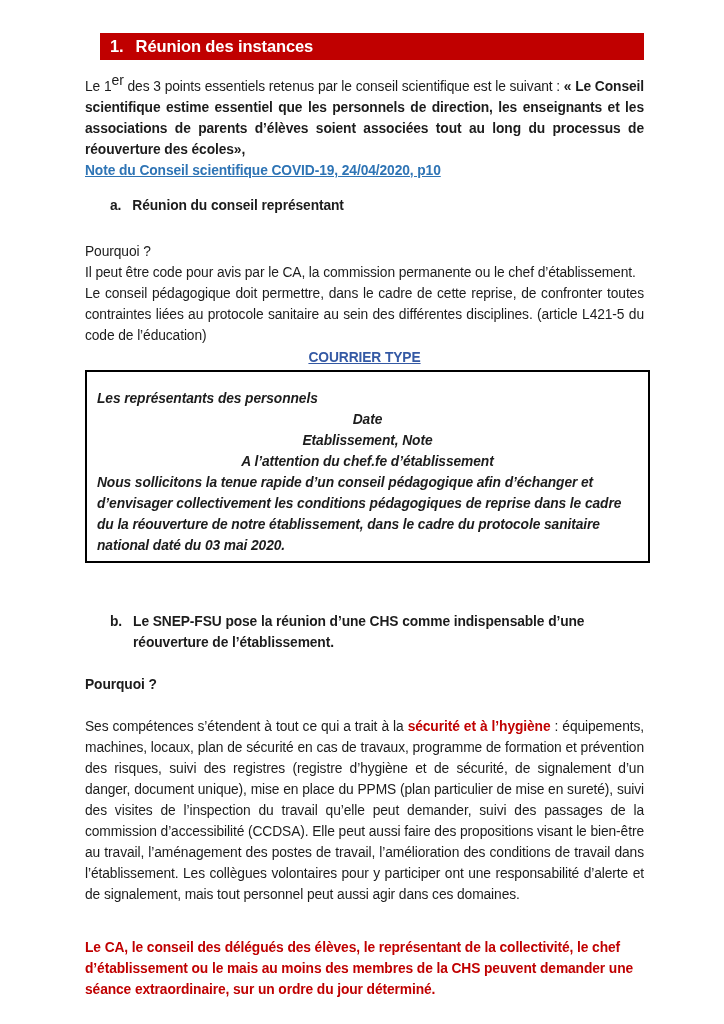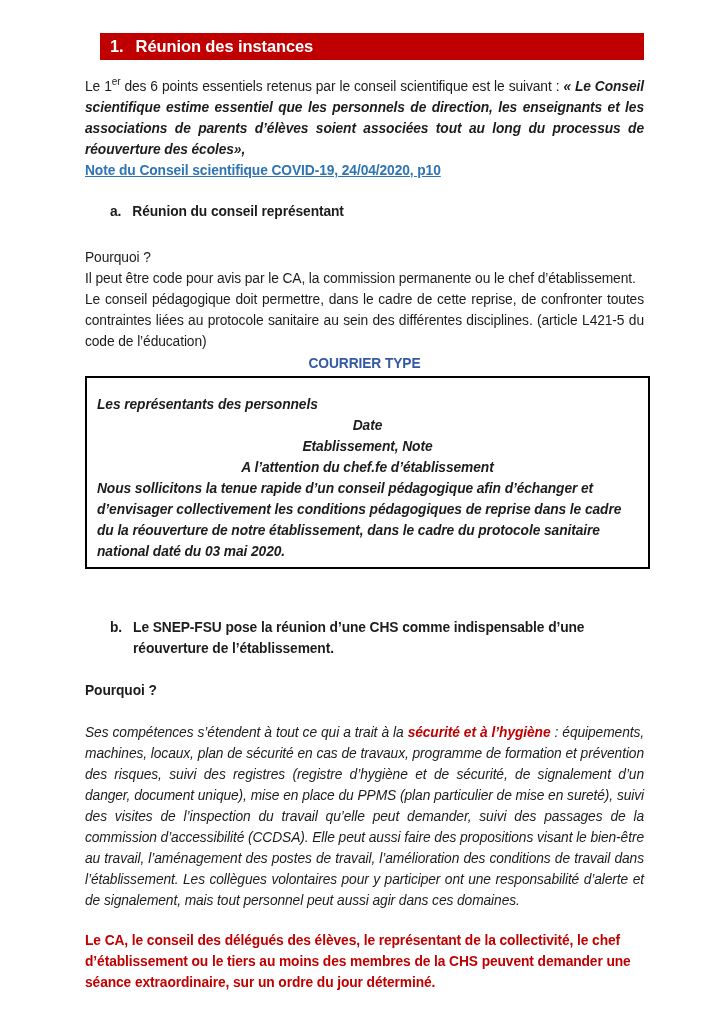--- a/index.html
+++ b/index.html
@@ -4,64 +4,64 @@
 <style>
   html,body{margin:0;padding:0;background:#fff;}
   .page{
     width:724px;height:1024px;box-sizing:border-box;overflow:hidden;
     padding:33px 80px 10px 85px;background:#fff;color:#1c1c1c;
     font-family:"Liberation Sans",sans-serif;font-size:13.8px;line-height:21px;
     letter-spacing:-0.1px;
   }
   p{margin:0;}
   .just{text-align:justify;}
-  .bi{font-weight:bold;font-style:italic;}
+  .bi{font-weight:bold;}
   .red{color:var(--accent_red,#C00000);font-weight:bold;}
 
   .banner{
     display:flex;gap:12px;align-items:center;
     background:var(--banner_red,#C00000);color:#fff;
     font-weight:bold;font-size:16.5px;line-height:27px;height:27px;
     padding:0 10px;margin-left:15px;margin-bottom:16px;
   }
-  .intro sup{font-size:10px;line-height:0;}
+  .intro sup{font-size:14px;line-height:0;}
   .doc-link{
     color:var(--link_blue,#2E74B5);font-weight:bold;text-decoration:underline;
-    display:inline-block;margin-bottom:20px;
+    display:inline-block;margin-bottom:14px;
   }
   .heading{font-weight:bold;display:flex;gap:11px;padding-left:25px;}
   .heading .marker{flex:0 0 auto;}
   .h-a{margin-bottom:25px;}
   .why-block > p{margin:0;}
   .courrier{
     text-align:center;color:var(--courrier_blue,#3459A4);
     font-weight:bold;margin:1px 0 2px 0;
   }
-  .courrier span{}
+  .courrier span{text-decoration:underline;}
   .letter-box{
     border:2px solid #000;padding:16px 10px 5px 10px;
     font-weight:bold;font-style:italic;margin-right:-6px;
   }
   .l-right{text-align:center;}
   .h-b{margin-top:48px;margin-bottom:21px;}
   .why-b{font-weight:bold;margin-bottom:21px;}
-  .competences{margin-bottom:19px;font-style:italic;}
+  .competences{margin-bottom:32px;}
   .ca-notice{color:var(--accent_red,#C00000);font-weight:bold;margin-bottom:19px;}
 </style>
 </head>
 <body>
 
 <div class="page">
 
   <div class="banner">
     <span>1.</span>
     <span>Réunion des instances</span>
   </div>
 
-  <p class="intro just"><span>Le 1</span><sup>er</sup><span> des 6 points essentiels retenus par le conseil scientifique est le suivant : </span><span class="bi">« Le Conseil scientifique estime essentiel que les personnels de direction, les enseignants et les associations de parents d’élèves soient associées tout au long du processus de réouverture des écoles»,</span></p>
+  <p class="intro just"><span>Le 1</span><sup>er</sup><span> des 3 points essentiels retenus par le conseil scientifique est le suivant : </span><span class="bi">« Le Conseil scientifique estime essentiel que les personnels de direction, les enseignants et les associations de parents d’élèves soient associées tout au long du processus de réouverture des écoles»,</span></p>
   <a href="#" class="doc-link">Note du Conseil scientifique COVID-19, 24/04/2020, p10</a>
 
   <div class="heading h-a">
     <span class="marker">a.</span>
     <span>Réunion du conseil représentant</span>
   </div>
 
   <div class="why-block">
     <p>Pourquoi ?</p>
     <p>Il peut être code pour avis par le CA, la commission permanente ou le chef d’établissement.</p>
@@ -80,19 +80,19 @@
 
   <div class="heading h-b">
     <span class="marker">b.</span>
     <span>Le SNEP-FSU pose la réunion d’une CHS comme indispensable d’une réouverture de l’établissement.</span>
   </div>
 
   <p class="why-b">Pourquoi ?</p>
 
   <p class="just competences"><span>Ses compétences s’étendent à tout ce qui a trait à la </span><span class="red">sécurité et à l’hygiène</span><span> : équipements, machines, locaux, plan de sécurité en cas de travaux, programme de formation et prévention des risques, suivi des registres (registre d’hygiène et de sécurité, de signalement d’un danger, document unique), mise en place du PPMS (plan particulier de mise en sureté), suivi des visites de l’inspection du travail qu’elle peut demander, suivi des passages de la commission d’accessibilité (CCDSA). Elle peut aussi faire des propositions visant le bien-être au travail, l’aménagement des postes de travail, l’amélioration des conditions de travail dans l’établissement. Les collègues volontaires pour y participer ont une responsabilité d’alerte et de signalement, mais tout personnel peut aussi agir dans ces domaines.</span></p>
 
-  <p class="ca-notice">Le CA, le conseil des délégués des élèves, le représentant de la collectivité, le chef d’établissement ou le tiers au moins des membres de la CHS peuvent demander une séance extraordinaire, sur un ordre du jour déterminé.</p>
+  <p class="ca-notice">Le CA, le conseil des délégués des élèves, le représentant de la collectivité, le chef d’établissement ou le mais au moins des membres de la CHS peuvent demander une séance extraordinaire, sur un ordre du jour déterminé.</p>
 
   
 
   
 
 </div>
 
 </body></html>

